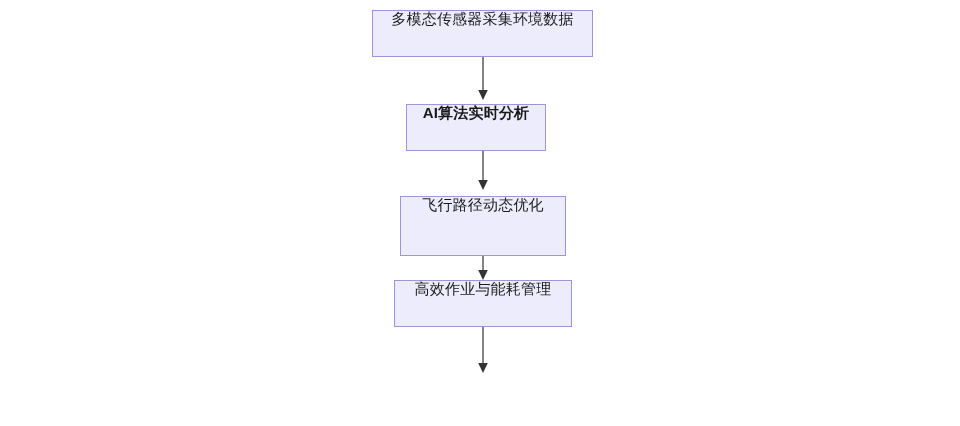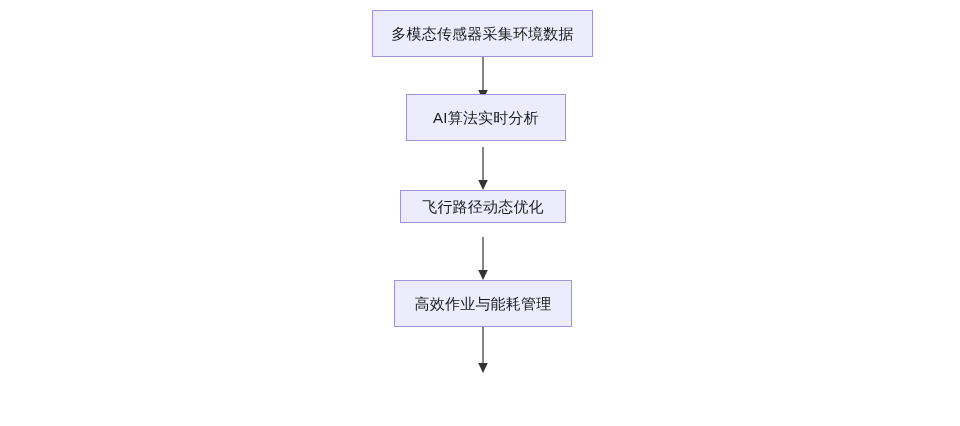--- a/index.html
+++ b/index.html
@@ -19,21 +19,20 @@
     height: 426px;
     background: #ffffff;
   }
   .flow-node {
     position: absolute;
     box-sizing: border-box;
     background: #ececfc;
     border: 1px solid #a093d9;
     border-radius: 0;
     display: flex;
-    align-items: center;
     justify-content: center;
     color: #1a1a1a;
     font-size: 15px;
     line-height: 1;
     letter-spacing: 0.2px;
     white-space: nowrap;
     user-select: none;
   }
   .flow-node-label {
     display: block;
@@ -77,25 +76,25 @@
     <svg width="20" height="46" viewBox="0 0 20 46" xmlns="http://www.w3.org/2000/svg">
       <line x1="10" y1="0" x2="10" y2="38" stroke="#333333" stroke-width="1.2"></line>
       <polygon points="10,46 5.2,36 14.8,36" fill="#333333"></polygon>
     </svg>
   </div>
 
   <div class="flow-node" style="left:372px; top:10px; width:221px; height:47px;">
     <span class="flow-node-label">多模态传感器采集环境数据</span>
   </div>
 
-  <div class="flow-node" style="left:406px; top:94px; width:160px; height:47px;">
+  <div class="flow-node" style="left:406px; top:104px; width:140px; height:47px;font-weight:bold;">
     <span class="flow-node-label">AI算法实时分析</span>
   </div>
 
-  <div class="flow-node" style="left:400px; top:190px; width:166px; height:33px;">
+  <div class="flow-node" style="left:400px; top:196px; width:166px; height:60px;">
     <span class="flow-node-label">飞行路径动态优化</span>
   </div>
 
   <div class="flow-node" style="left:394px; top:280px; width:178px; height:47px;">
     <span class="flow-node-label">高效作业与能耗管理</span>
   </div>
 
 
 </div>
 

